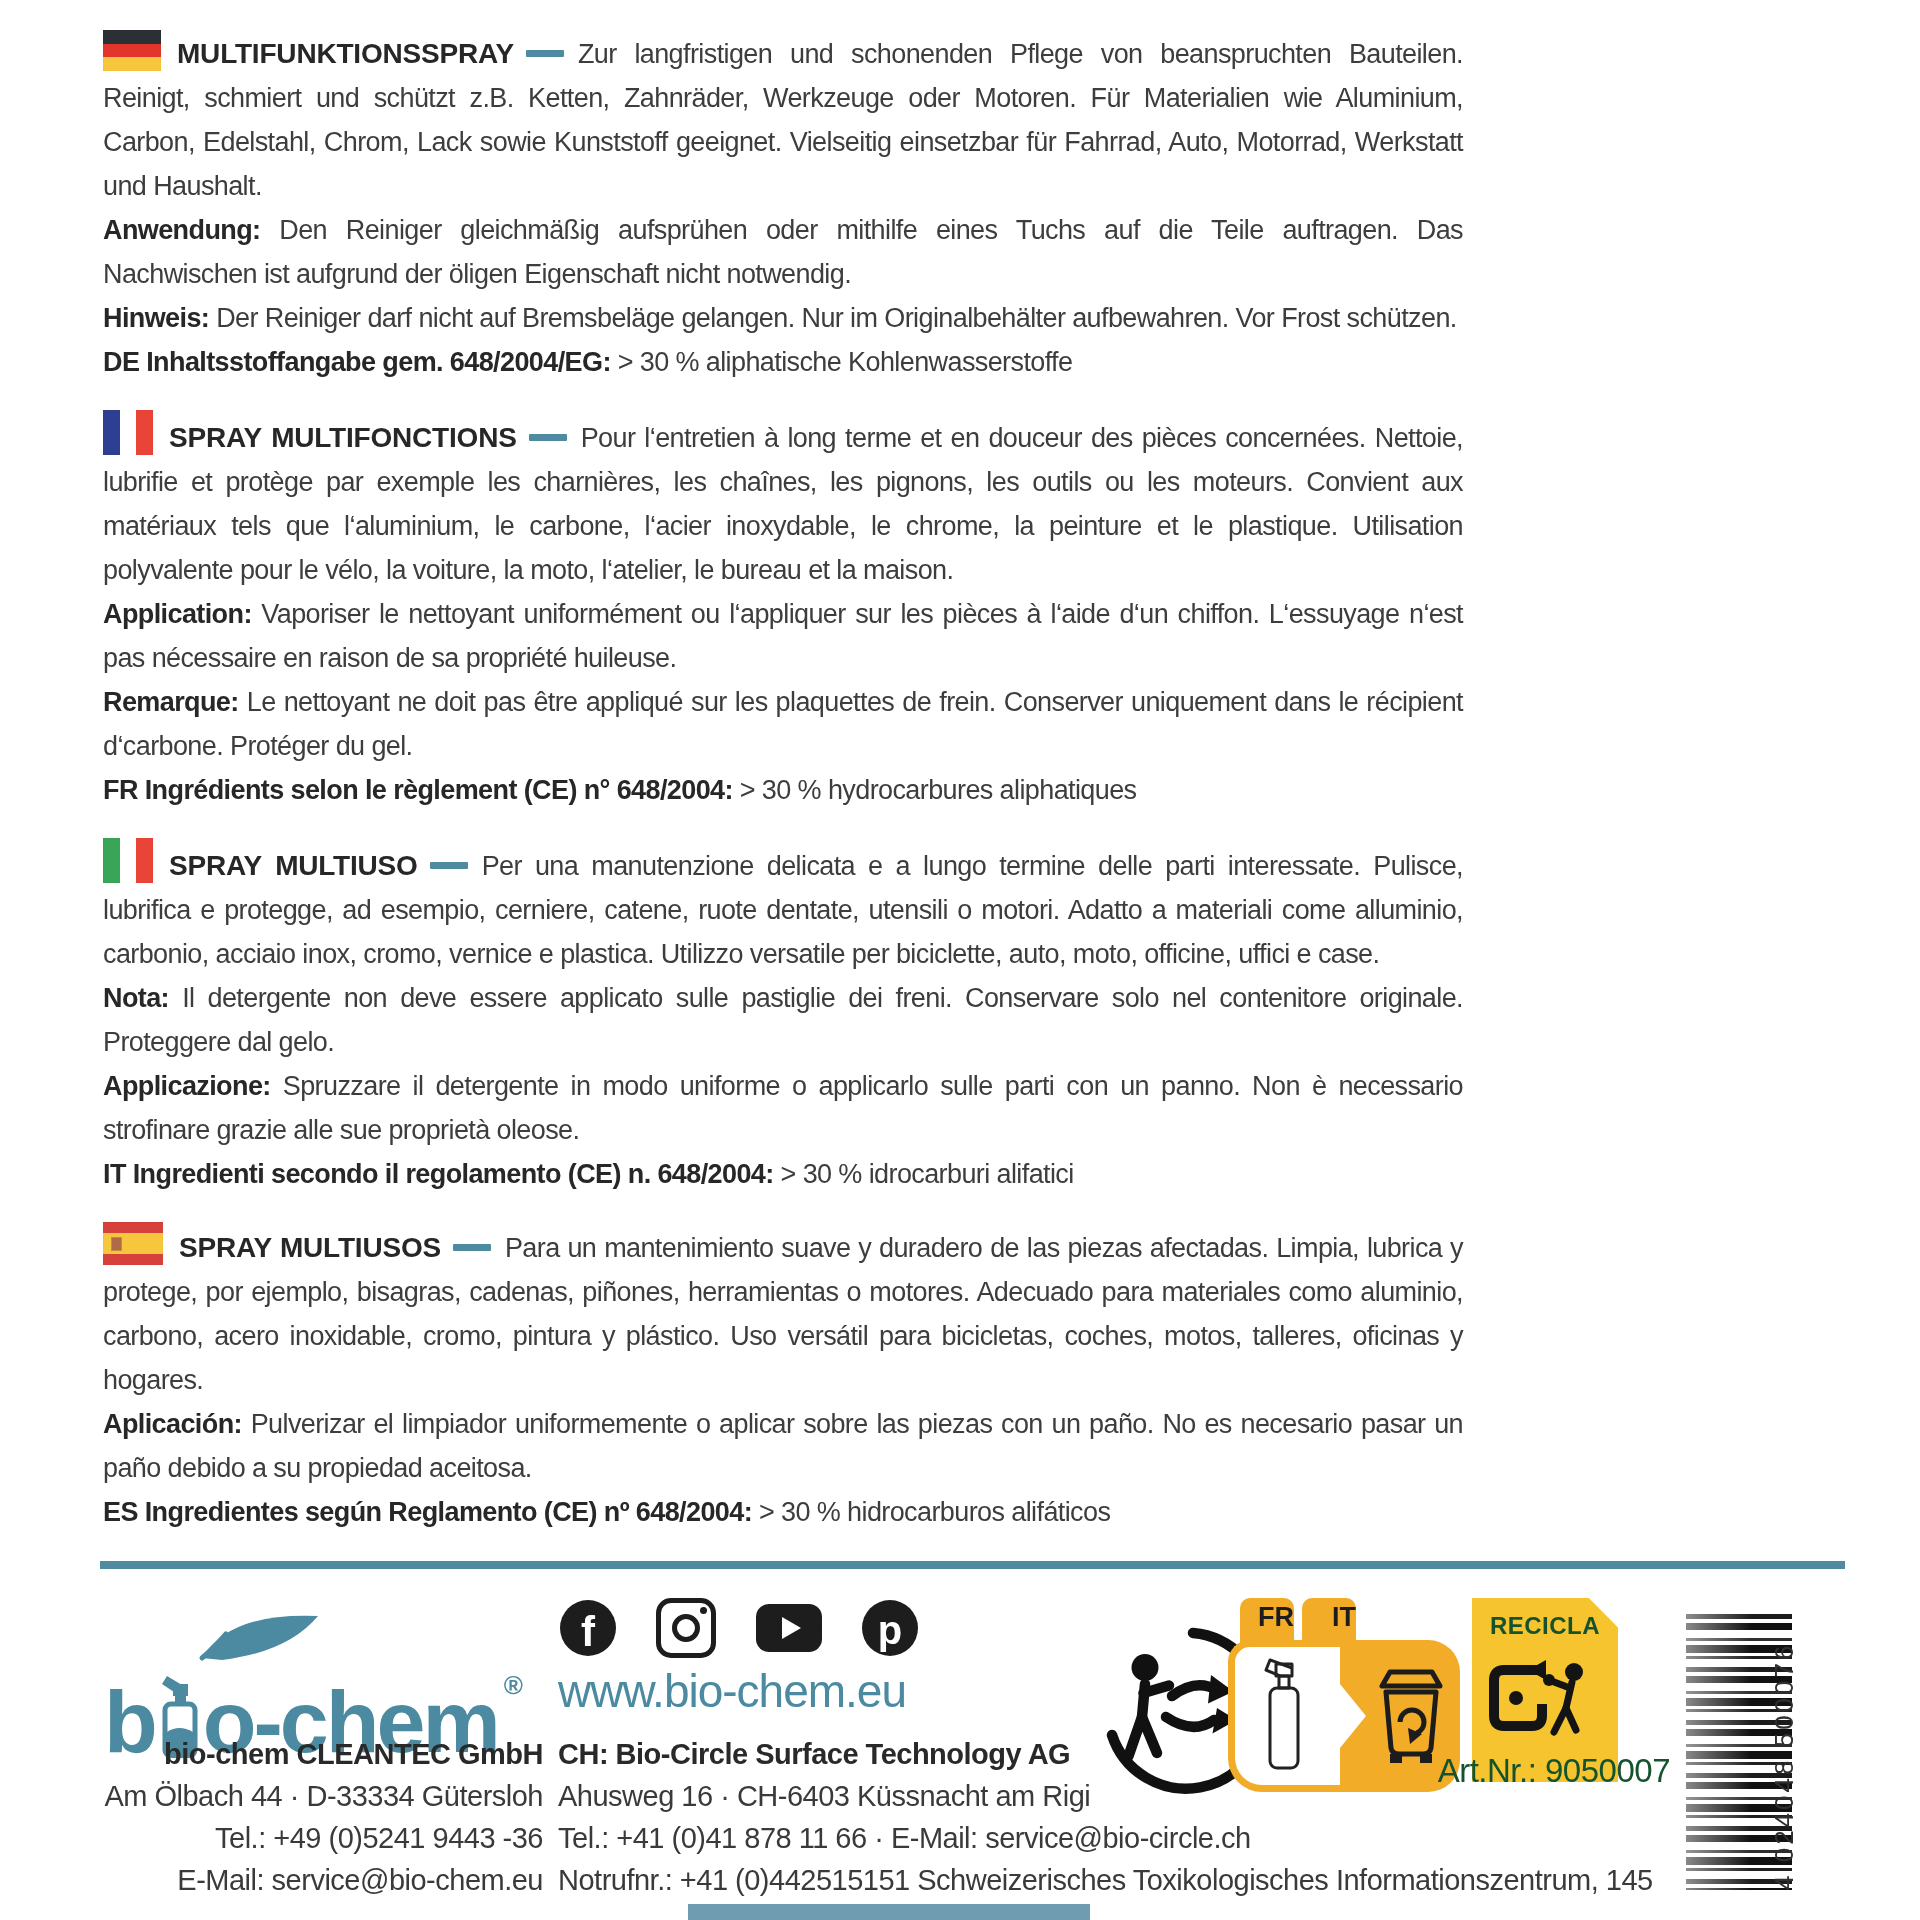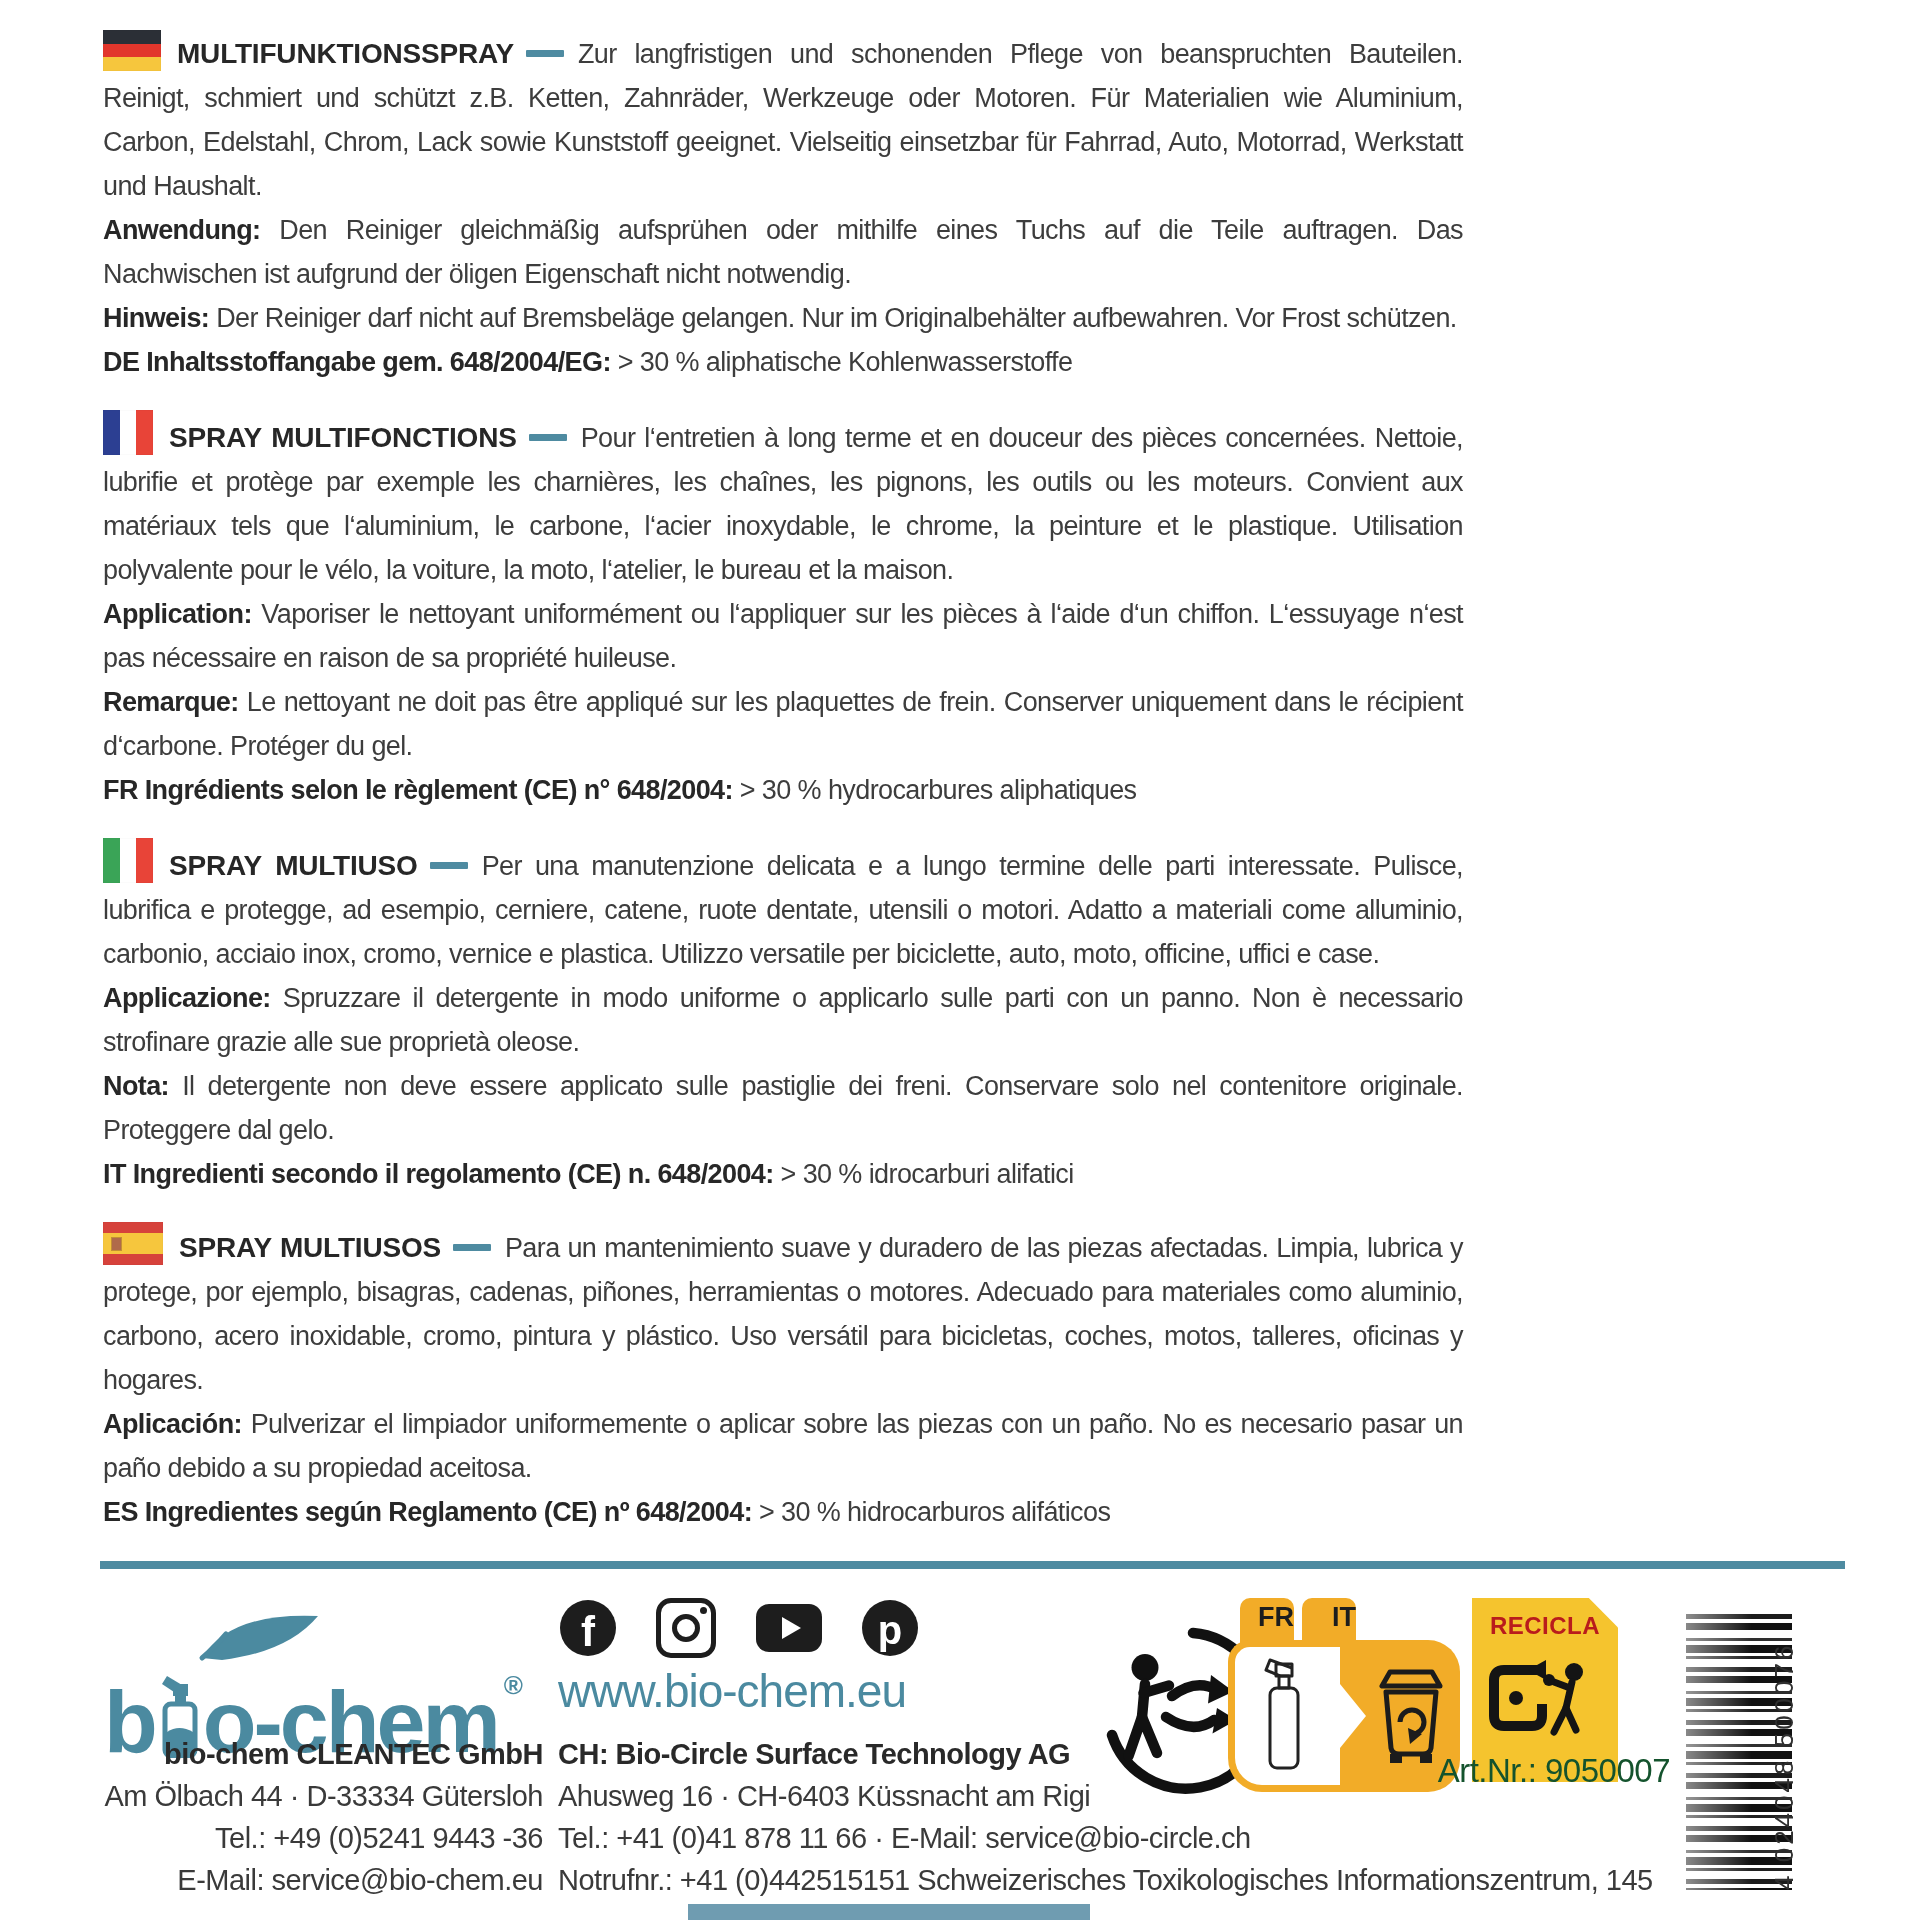--- a/index.html
+++ b/index.html
@@ -93,21 +93,21 @@
     border-radius:0 32px 32px 0; }
   .sort-chevron { position:absolute; left:112px; top:44px; width:0; height:0;
     border-top:32px solid transparent; border-bottom:32px solid transparent; border-left:26px solid #ffffff; }
   .sort-bottle { position:absolute; left:30px; top:14px; width:48px; height:122px; }
   .sort-bin { position:absolute; left:146px; top:26px; width:74px; height:100px; }
 
   
   .recicla { position:absolute; left:1472px; top:1598px; width:146px; height:184px; background:#f5c42e;
     clip-path:polygon(0 0, 80% 0, 100% 16%, 100% 100%, 0 100%); }
   .recicla-label { margin-top:14px; text-align:center; font-weight:bold; font-size:24px;
-    letter-spacing:0.5px; color:#b91c1c; }
+    letter-spacing:0.5px; color:#14532d; }
   .recicla-picto { position:absolute; left:10px; top:58px; width:126px; height:100px; }
 
   
   .artnr { position:absolute; left:1340px; top:1752px; width:330px; text-align:right;
     font-size:33px; letter-spacing:-0.5px; color:#14532d; }
 
   
   .barcode { position:absolute; left:1686px; top:1614px; width:106px; height:276px;
     background:
       linear-gradient(90deg, rgba(255,255,255,.5), rgba(255,255,255,0) 62%),
@@ -147,22 +147,22 @@
       </p>
       <p class="para"><b>Application:</b> <span>Vaporiser le nettoyant uniformément ou l‘appliquer sur les pièces à l‘aide d‘un chiffon. L‘essuyage n‘est pas nécessaire en raison de sa propriété huileuse.</span></p>
       <p class="para"><b>Remarque:</b> <span>Le nettoyant ne doit pas être appliqué sur les plaquettes de frein. Conserver uniquement dans le récipient d‘carbone. Protéger du gel.</span></p>
       <p class="para"><b>FR Ingrédients selon le règlement (CE) n° 648/2004:</b> <span>&gt; 30 % hydrocarbures aliphatiques</span></p>
     </section>
 
     <section class="lang-section">
       <p class="para">
         <span class="flag flag-it"></span><b class="sec-title">SPRAY MULTIUSO</b><span class="dash"></span><span>Per una manutenzione delicata e a lungo termine delle parti interessate. Pulisce, lubrifica e protegge, ad esempio, cerniere, catene, ruote dentate, utensili o motori. Adatto a materiali come alluminio, carbonio, acciaio inox, cromo, vernice e plastica. Utilizzo versatile per biciclette, auto, moto, officine, uffici e case.</span>
       </p>
+      <p class="para"><b>Nota:</b> <span>Il detergente non deve essere applicato sulle pastiglie dei freni. Conservare solo nel contenitore originale. Proteggere dal gelo.</span></p>
       <p class="para"><b>Applicazione:</b> <span>Spruzzare il detergente in modo uniforme o applicarlo sulle parti con un panno. Non è necessario strofinare grazie alle sue proprietà oleose.</span></p>
-      <p class="para"><b>Nota:</b> <span>Il detergente non deve essere applicato sulle pastiglie dei freni. Conservare solo nel contenitore originale. Proteggere dal gelo.</span></p>
       <p class="para"><b>IT Ingredienti secondo il regolamento (CE) n. 648/2004:</b> <span>&gt; 30 % idrocarburi alifatici</span></p>
     </section>
 
     <section class="lang-section">
       <p class="para">
         <span class="flag flag-es"></span><b class="sec-title">SPRAY MULTIUSOS</b><span class="dash"></span><span>Para un mantenimiento suave y duradero de las piezas afectadas. Limpia, lubrica y protege, por ejemplo, bisagras, cadenas, piñones, herramientas o motores. Adecuado para materiales como aluminio, carbono, acero inoxidable, cromo, pintura y plástico. Uso versátil para bicicletas, coches, motos, talleres, oficinas y hogares.</span>
       </p>
       <p class="para"><b>Aplicación:</b> <span>Pulverizar el limpiador uniformemente o aplicar sobre las piezas con un paño. No es necesario pasar un paño debido a su propiedad aceitosa.</span></p>
       <p class="para"><b>ES Ingredientes según Reglamento (CE) nº 648/2004:</b> <span>&gt; 30 % hidrocarburos alifáticos</span></p>
     </section>

